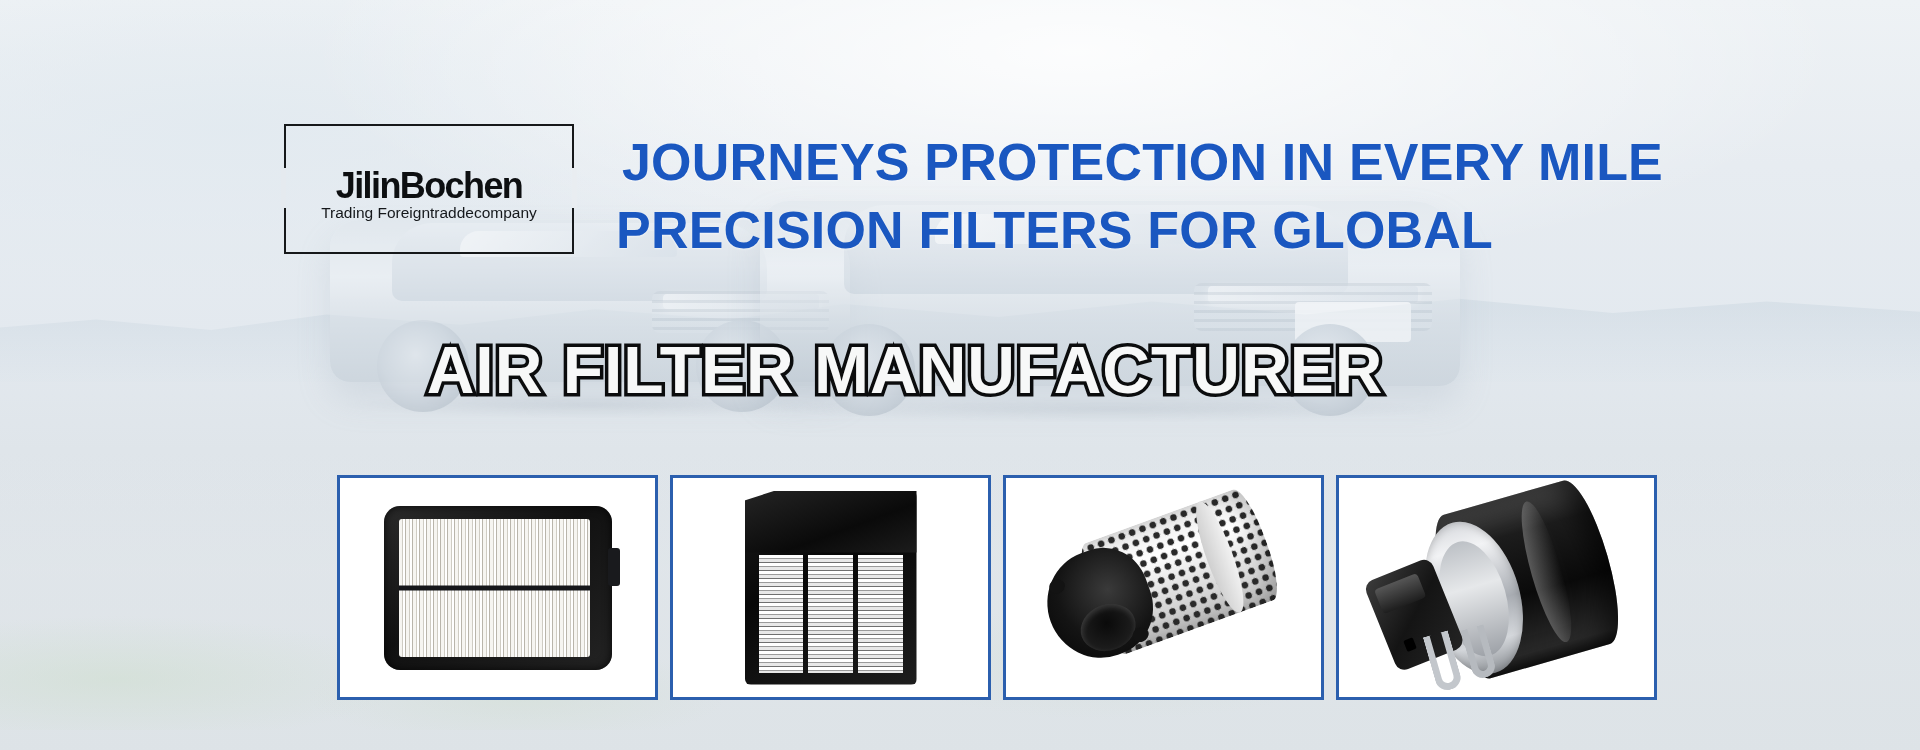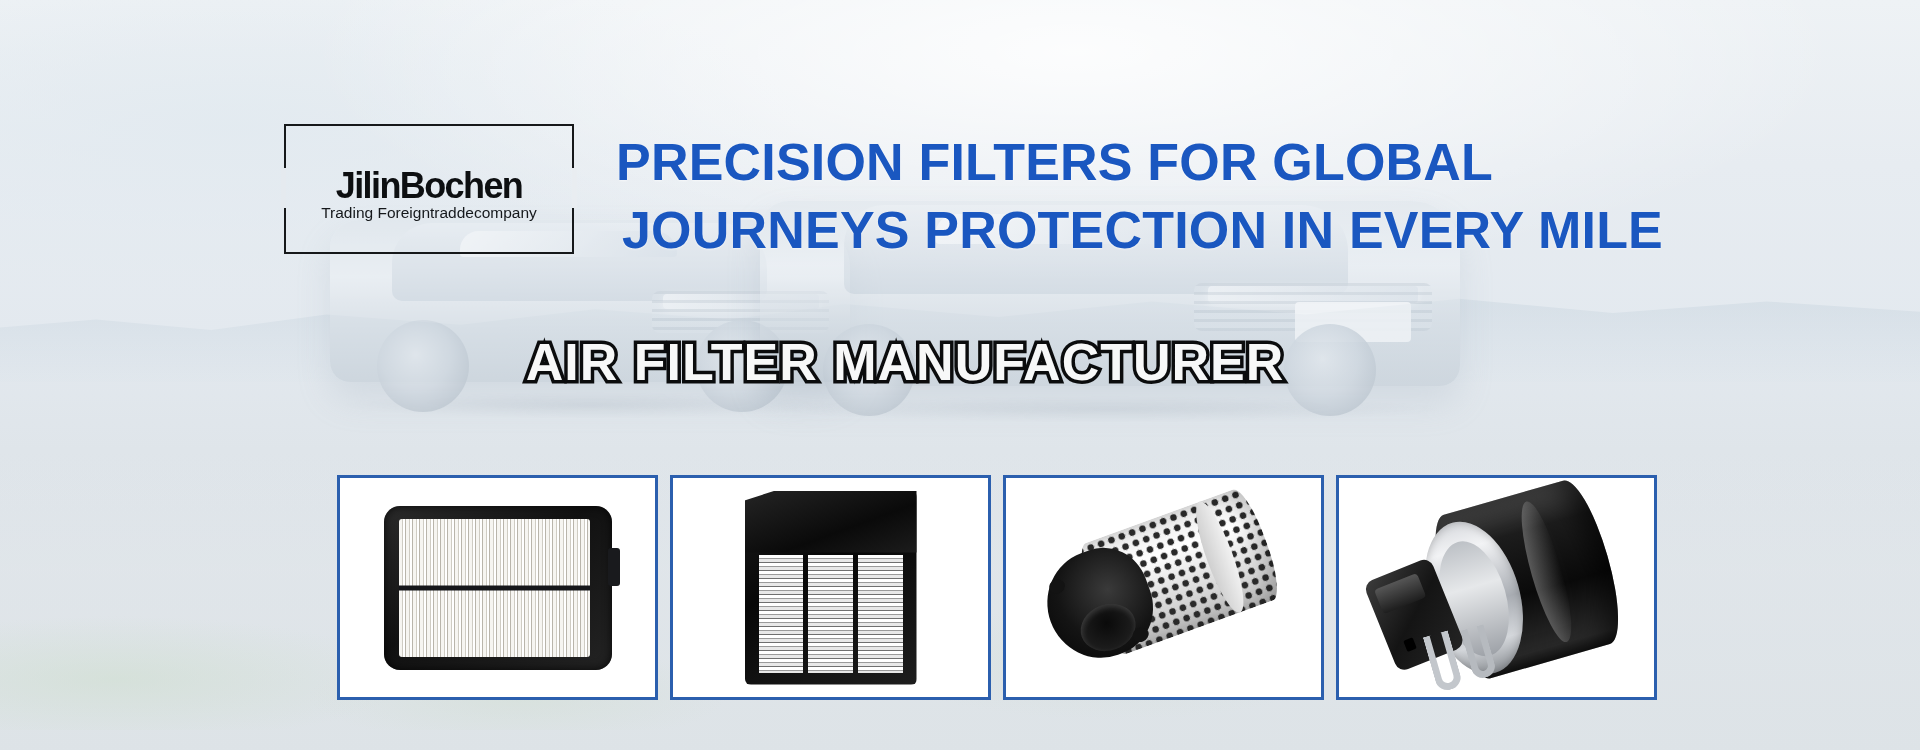--- a/index.html
+++ b/index.html
@@ -145,21 +145,21 @@
   .headline-line.l1 { padding-left:18px; }
   .headline-line.l2 { padding-left:24px; }
 
   
   .bigtitle {
     position:absolute; left:0; top:332px; width:1920px;
     text-align:center;
   }
   .bigtitle-text {
     display:inline-block;
-    font-size:52px; font-weight:bold; letter-spacing:1px;
+    font-size:66px; font-weight:bold; letter-spacing:1px;
     font-family:"Liberation Sans", sans-serif;
     color:#f7f8f8;
     -webkit-text-stroke:7px #0b0c0d;
     paint-order:stroke fill;
     transform:translateX(-55px);
   }
 
   
   .cards {
     position:absolute; left:337px; top:475px;
@@ -347,22 +347,22 @@
 
   <div class="logo">
     <div class="logo-frame"></div>
     <div class="logo-gap-l"></div>
     <div class="logo-gap-r"></div>
     <div class="logo-name">JilinBochen</div>
     <div class="logo-sub">Trading Foreigntraddecompany</div>
   </div>
 
   <div class="headline">
+    <div class="headline-line l2">JOURNEYS PROTECTION IN EVERY MILE</div>
     <div class="headline-line l1">PRECISION FILTERS FOR GLOBAL</div>
-    <div class="headline-line l2">JOURNEYS PROTECTION IN EVERY MILE</div>
   </div>
 
   <div class="bigtitle">
     <span class="bigtitle-text">AIR FILTER MANUFACTURER</span>
   </div>
 
   <div class="cards">
 
     <div class="card">
       <div class="card-inner">

